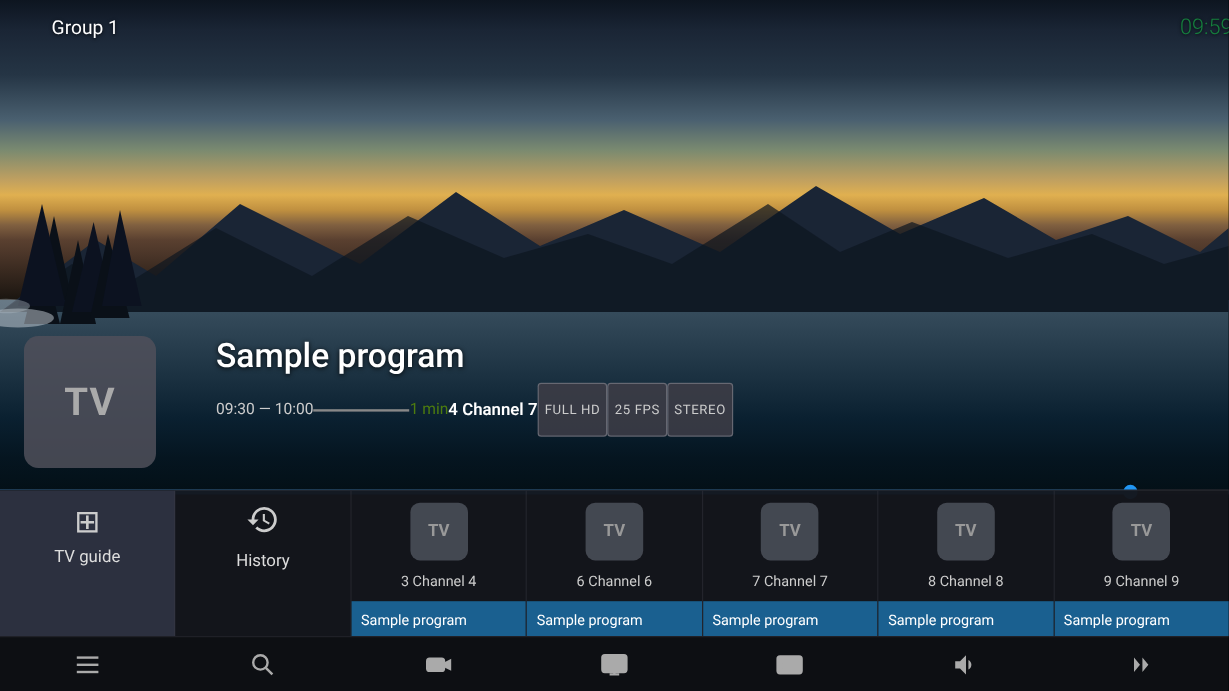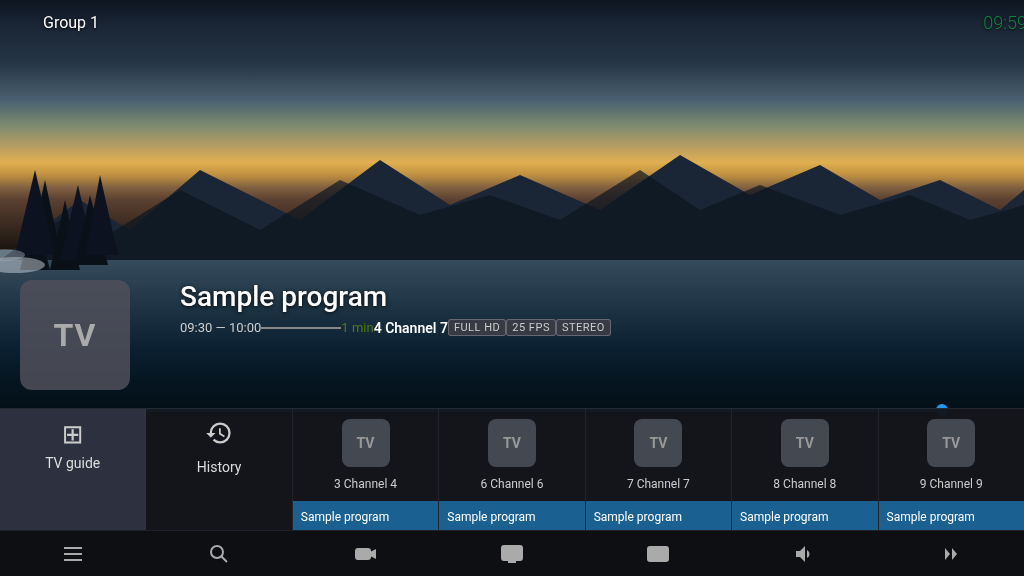--- a/index.html
+++ b/index.html
@@ -151,21 +151,21 @@
     #channel-num {
       font-size: 14px;
       color: #fff;
       font-weight: 600;
     }
 
     .badge {
       background: rgba(60,60,70,0.9);
       border: 1px solid rgba(150,150,160,0.5);
       border-radius: 3px;
-      padding: 1px 5px;
+      padding: 15px 5px;
       font-size: 11px;
       color: #ccc;
       letter-spacing: 0.5px;
     }
 
     #program-desc {
       font-size: 13px;
       color: #bbb;
       margin-bottom: 4px;
     }

